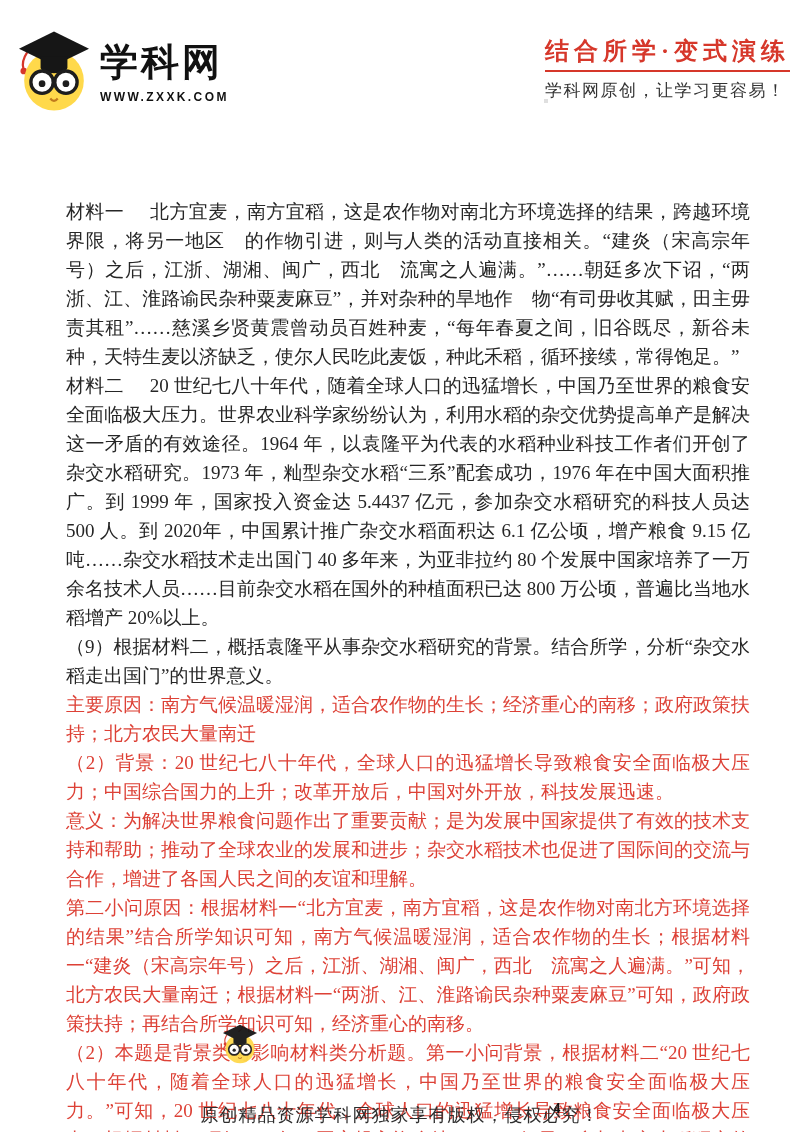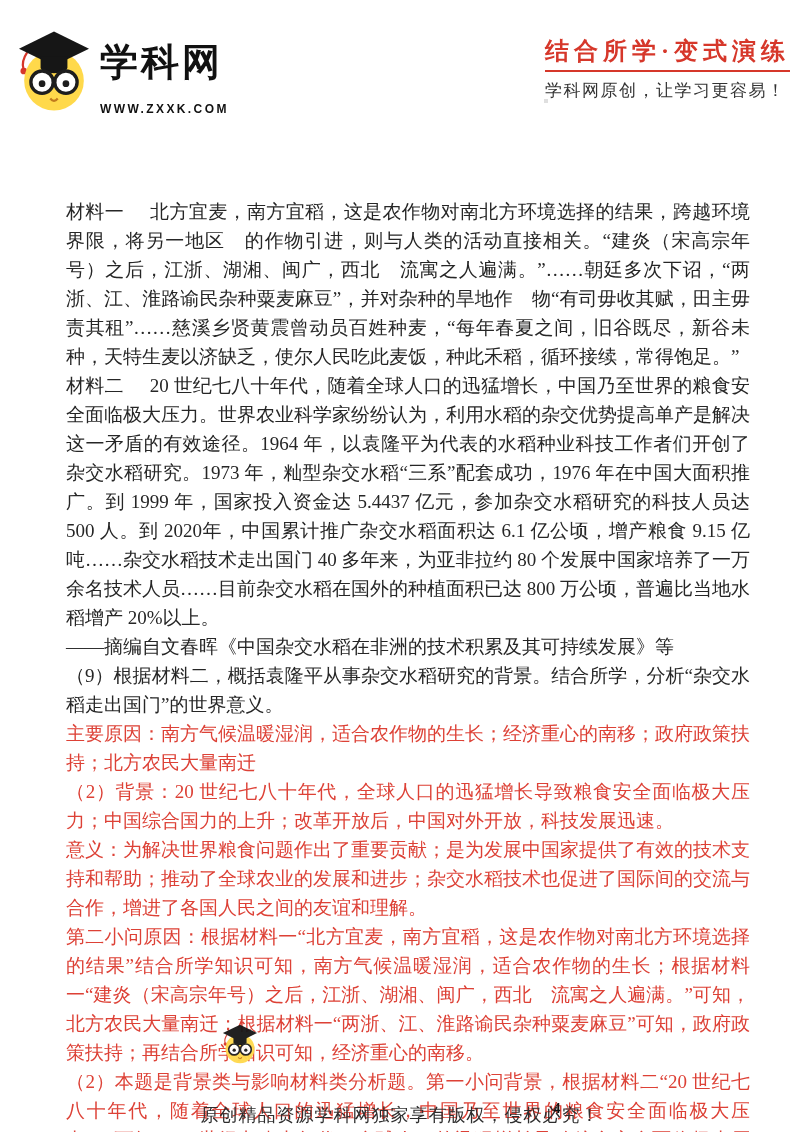--- a/index.html
+++ b/index.html
@@ -16,21 +16,21 @@
   .header { position:absolute; top:0; left:0; width:800px; height:120px; }
   .logo { position:absolute; left:14px; top:30px; display:flex; align-items:flex-start; }
   .owl-svg { width:80px; height:82px; display:block; }
   .brand-block { margin-left:6px; margin-top:10px; }
   .brand-name {
     font-family:"Liberation Sans","DejaVu Sans",sans-serif;
     font-weight:bold; font-size:38px; letter-spacing:3px; color:#111; line-height:44px;
   }
   .brand-url {
     font-family:"Liberation Sans","DejaVu Sans",sans-serif;
-    font-weight:bold; font-size:12px; letter-spacing:2.4px; color:#111; margin-top:18px;
+    font-weight:bold; font-size:12px; letter-spacing:2.4px; color:#111; margin-top:6px;
   }
   .slogan { position:absolute; right:10px; top:36px; text-align:left; }
   .slogan-main {
     display:inline-block;
     font-weight:bold; font-size:24px; letter-spacing:5px;
     color:#d6372a; line-height:30px;
     padding-bottom:4px; border-bottom:2.5px solid #d6372a;
     white-space:nowrap;
   }
   .slogan-sub {
@@ -88,21 +88,20 @@
     <div class="slogan-main">结合所学·变式演练</div>
     <div class="slogan-sub">学科网原创，让学习更容易！</div>
   </div>
   <div class="faint-dot"></div>
 </div>
 
 <div class="content">
   <p><span class="mat-label">材料一</span><span>北方宜麦，南方宜稻，这是农作物对南北方环境选择的结果，跨越环境界限，将另一地区　的作物引进，则与人类的活动直接相关。“建炎（宋高宗年号）之后，江浙、湖湘、闽广，西北　流寓之人遍满。”……朝廷多次下诏，“两浙、江、淮路谕民杂种粟麦麻豆”，并对杂种的旱地作　物“有司毋收其赋，田主毋责其租”……慈溪乡贤黄震曾动员百姓种麦，“每年春夏之间，旧谷既尽，新谷未种，天特生麦以济缺乏，使尔人民吃此麦饭，种此禾稻，循环接续，常得饱足。”</span></p>
 
   <p><span class="mat-label">材料二</span><span>20 世纪七八十年代，随着全球人口的迅猛增长，中国乃至世界的粮食安全面临极大压力。世界农业科学家纷纷认为，利用水稻的杂交优势提高单产是解决这一矛盾的有效途径。1964 年，以袁隆平为代表的水稻种业科技工作者们开创了杂交水稻研究。1973 年，籼型杂交水稻“三系”配套成功，1976 年在中国大面积推广。到 1999 年，国家投入资金达 5.4437 亿元，参加杂交水稻研究的科技人员达 500 人。到 2020年，中国累计推广杂交水稻面积达 6.1 亿公顷，增产粮食 9.15 亿吨……杂交水稻技术走出国门 40 多年来，为亚非拉约 80 个发展中国家培养了一万余名技术人员……目前杂交水稻在国外的种植面积已达 800 万公顷，普遍比当地水稻增产 20%以上。</span></p>
-  <p class="attribution">——摘编自文春晖《中国杂交水稻在非洲的技术积累及其可持续发展》等</p>
 
   <p class="question">（9）根据材料二，概括袁隆平从事杂交水稻研究的背景。结合所学，分析“杂交水稻走出国门”的世界意义。</p>
 
   <div class="red-block">
     <p>主要原因：南方气候温暖湿润，适合农作物的生长；经济重心的南移；政府政策扶持；北方农民大量南迁</p>
     <p>（2）背景：20 世纪七八十年代，全球人口的迅猛增长导致粮食安全面临极大压力；中国综合国力的上升；改革开放后，中国对外开放，科技发展迅速。</p>
     <p>意义：为解决世界粮食问题作出了重要贡献；是为发展中国家提供了有效的技术支持和帮助；推动了全球农业的发展和进步；杂交水稻技术也促进了国际间的交流与合作，增进了各国人民之间的友谊和理解。</p>
     <p>第二小问原因：根据材料一“北方宜麦，南方宜稻，这是农作物对南北方环境选择的结果”结合所学知识可知，南方气候温暖湿润，适合农作物的生长；根据材料一“建炎（宋高宗年号）之后，江浙、湖湘、闽广，西北　流寓之人遍满。”可知，北方农民大量南迁；根据材料一“两浙、江、淮路谕民杂种粟麦麻豆”可知，政府政策扶持；再结合所学知识可知，经济重心的南移。</p>
     <p>（2）本题是背景类与影响材料类分析题。第一小问背景，根据材料二“20 世纪七八十年代，随着全球人口的迅猛增长，中国乃至世界的粮食安全面临极大压力。”可知，20 世纪七八十年代，全球人口的迅猛增长导致粮食安全面临极大压力；根据材料二“到 1999 年，国家投入资金达 5. 4437 亿元，参加杂交水稻研究的科技人员达 500 人”可知，中国综合国力的上升；根据材料二“　杂交水稻技术走出国门 40 多年来，为亚非拉约 80 个发展中国家培养了一万余名技术人员”结合所学知识可知，改革开放后，中国对外开放，科</p>
   </div>

